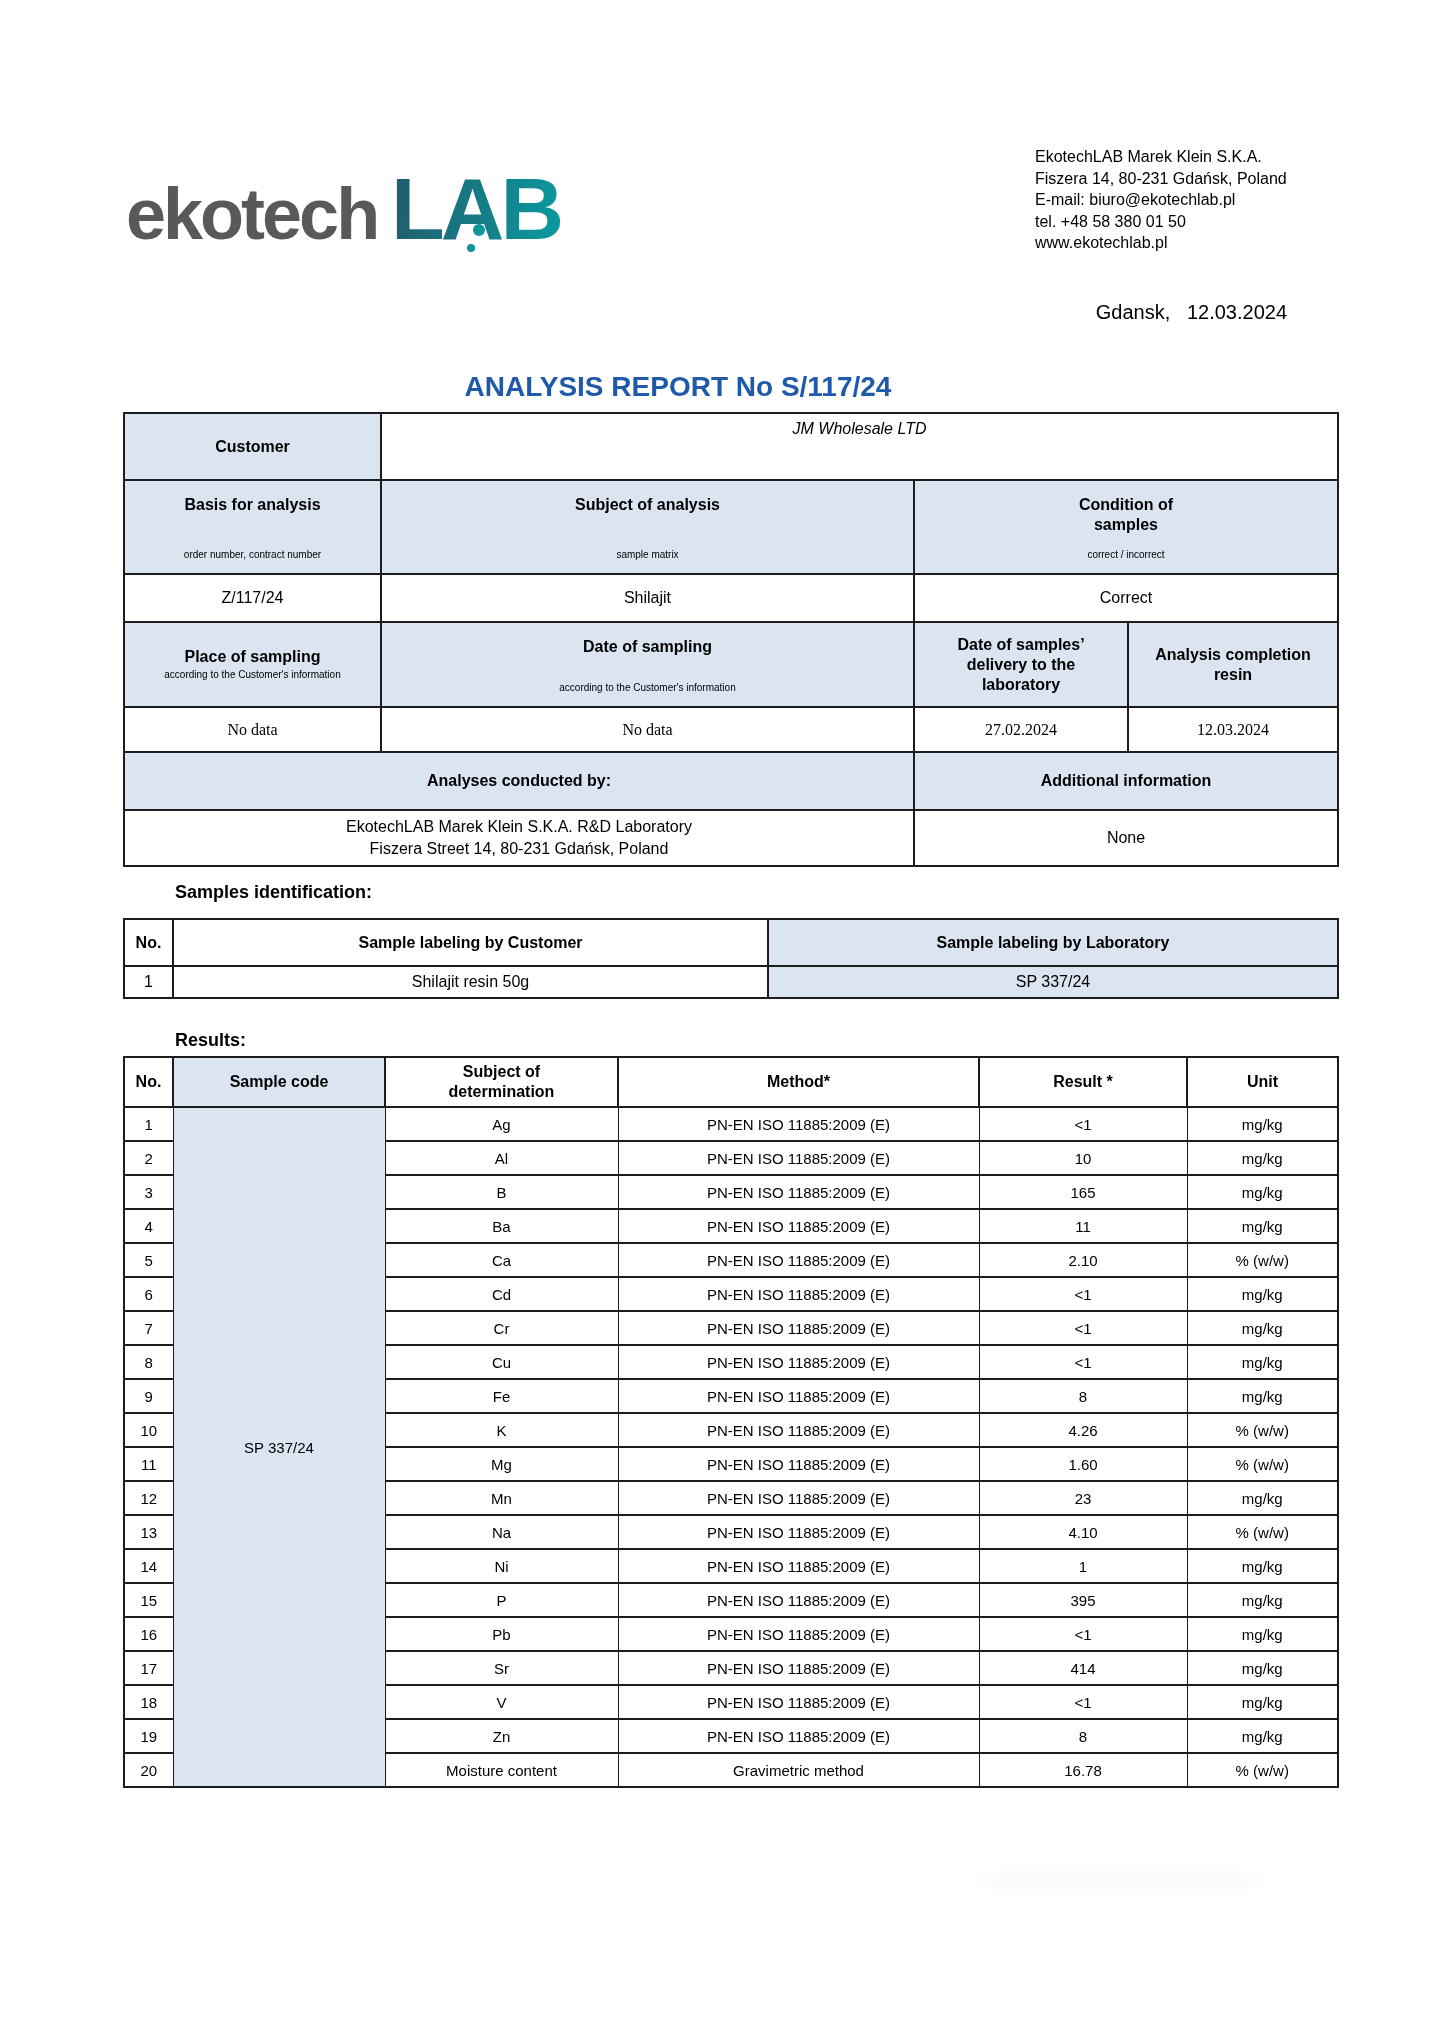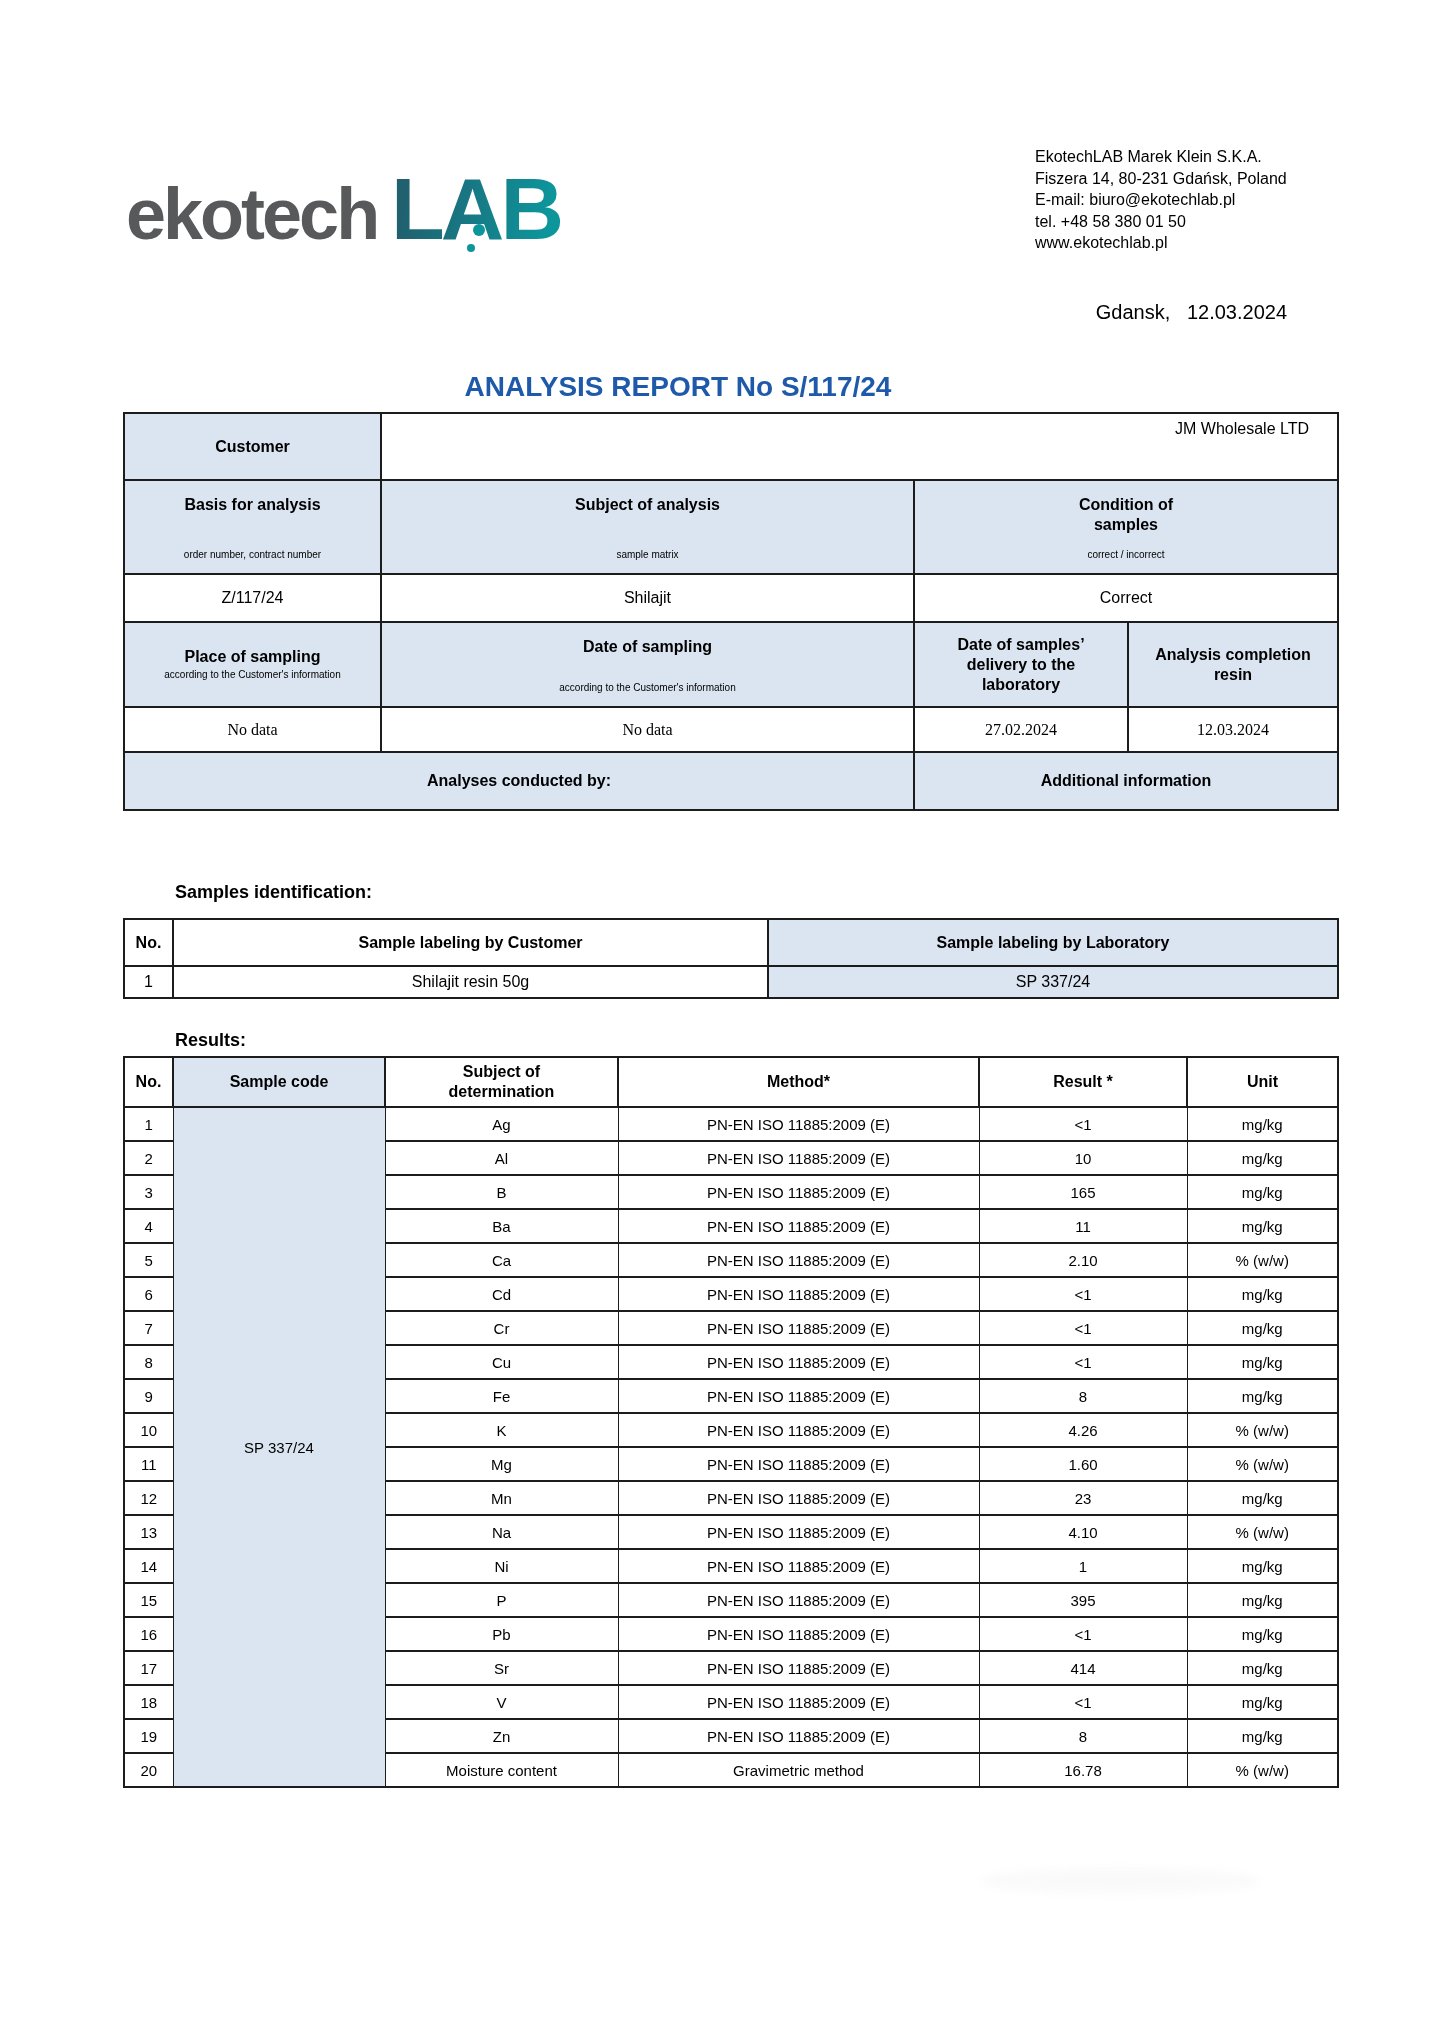--- a/index.html
+++ b/index.html
@@ -73,21 +73,21 @@
 
   
   .info-table{top:412px;width:1214px;}
   .info-table tr.r1{height:67px;}
   .info-table tr.r2{height:94px;}
   .info-table tr.r3{height:48px;}
   .info-table tr.r4{height:85px;}
   .info-table tr.r5{height:45px;font-family:Liberation Serif, serif;}
   .info-table tr.r6{height:58px;}
   .info-table tr.r7{height:56px;}
-  .cell-top-left{vertical-align:top;text-align:right;padding:6px 28px;}
+  .cell-top-left{vertical-align:top;text-align:center;padding:6px 1px;font-style:italic;}
   .stack{display:flex;flex-direction:column;justify-content:space-between;height:100%;padding:13px 4px 11px 4px;}
   .stack-h94{height:90px;}
   .stack-h85{height:81px;}
   .center-stack{display:flex;flex-direction:column;justify-content:center;height:100%;gap:2px;padding:2px 4px;}
   .narrow-140{display:block;max-width:150px;margin:0 auto;}
   .narrow-200{display:block;max-width:205px;margin:0 auto;}
   .pad-side{padding-left:16px;padding-right:16px;}
   .two-line{line-height:1.35;}
 
   
@@ -199,20 +199,27 @@
     </tr>
     <tr class="r5">
       <td>No data</td>
       <td>No data</td>
       <td>27.02.2024</td>
       <td>12.03.2024</td>
     </tr>
     <tr class="r6">
       <td class="blue lbl" colspan="2">Analyses conducted by:</td>
       <td class="blue lbl" colspan="2">Additional information</td>
+    </tr>
+    <tr class="r7">
+      <td colspan="2" class="two-line">
+        <span style="display:block">EkotechLAB Marek Klein S.K.A. R&amp;D Laboratory</span>
+        <span style="display:block">Fiszera Street 14, 80-231 Gdańsk, Poland</span>
+      </td>
+      <td colspan="2">None</td>
     </tr>
   </tbody>
     </table>
 
   <div class="section-heading samples-heading">Samples identification:</div>
 
   <table class="samples-table">
     <colgroup>
         <col style="width:49px">
         <col style="width:595px">

